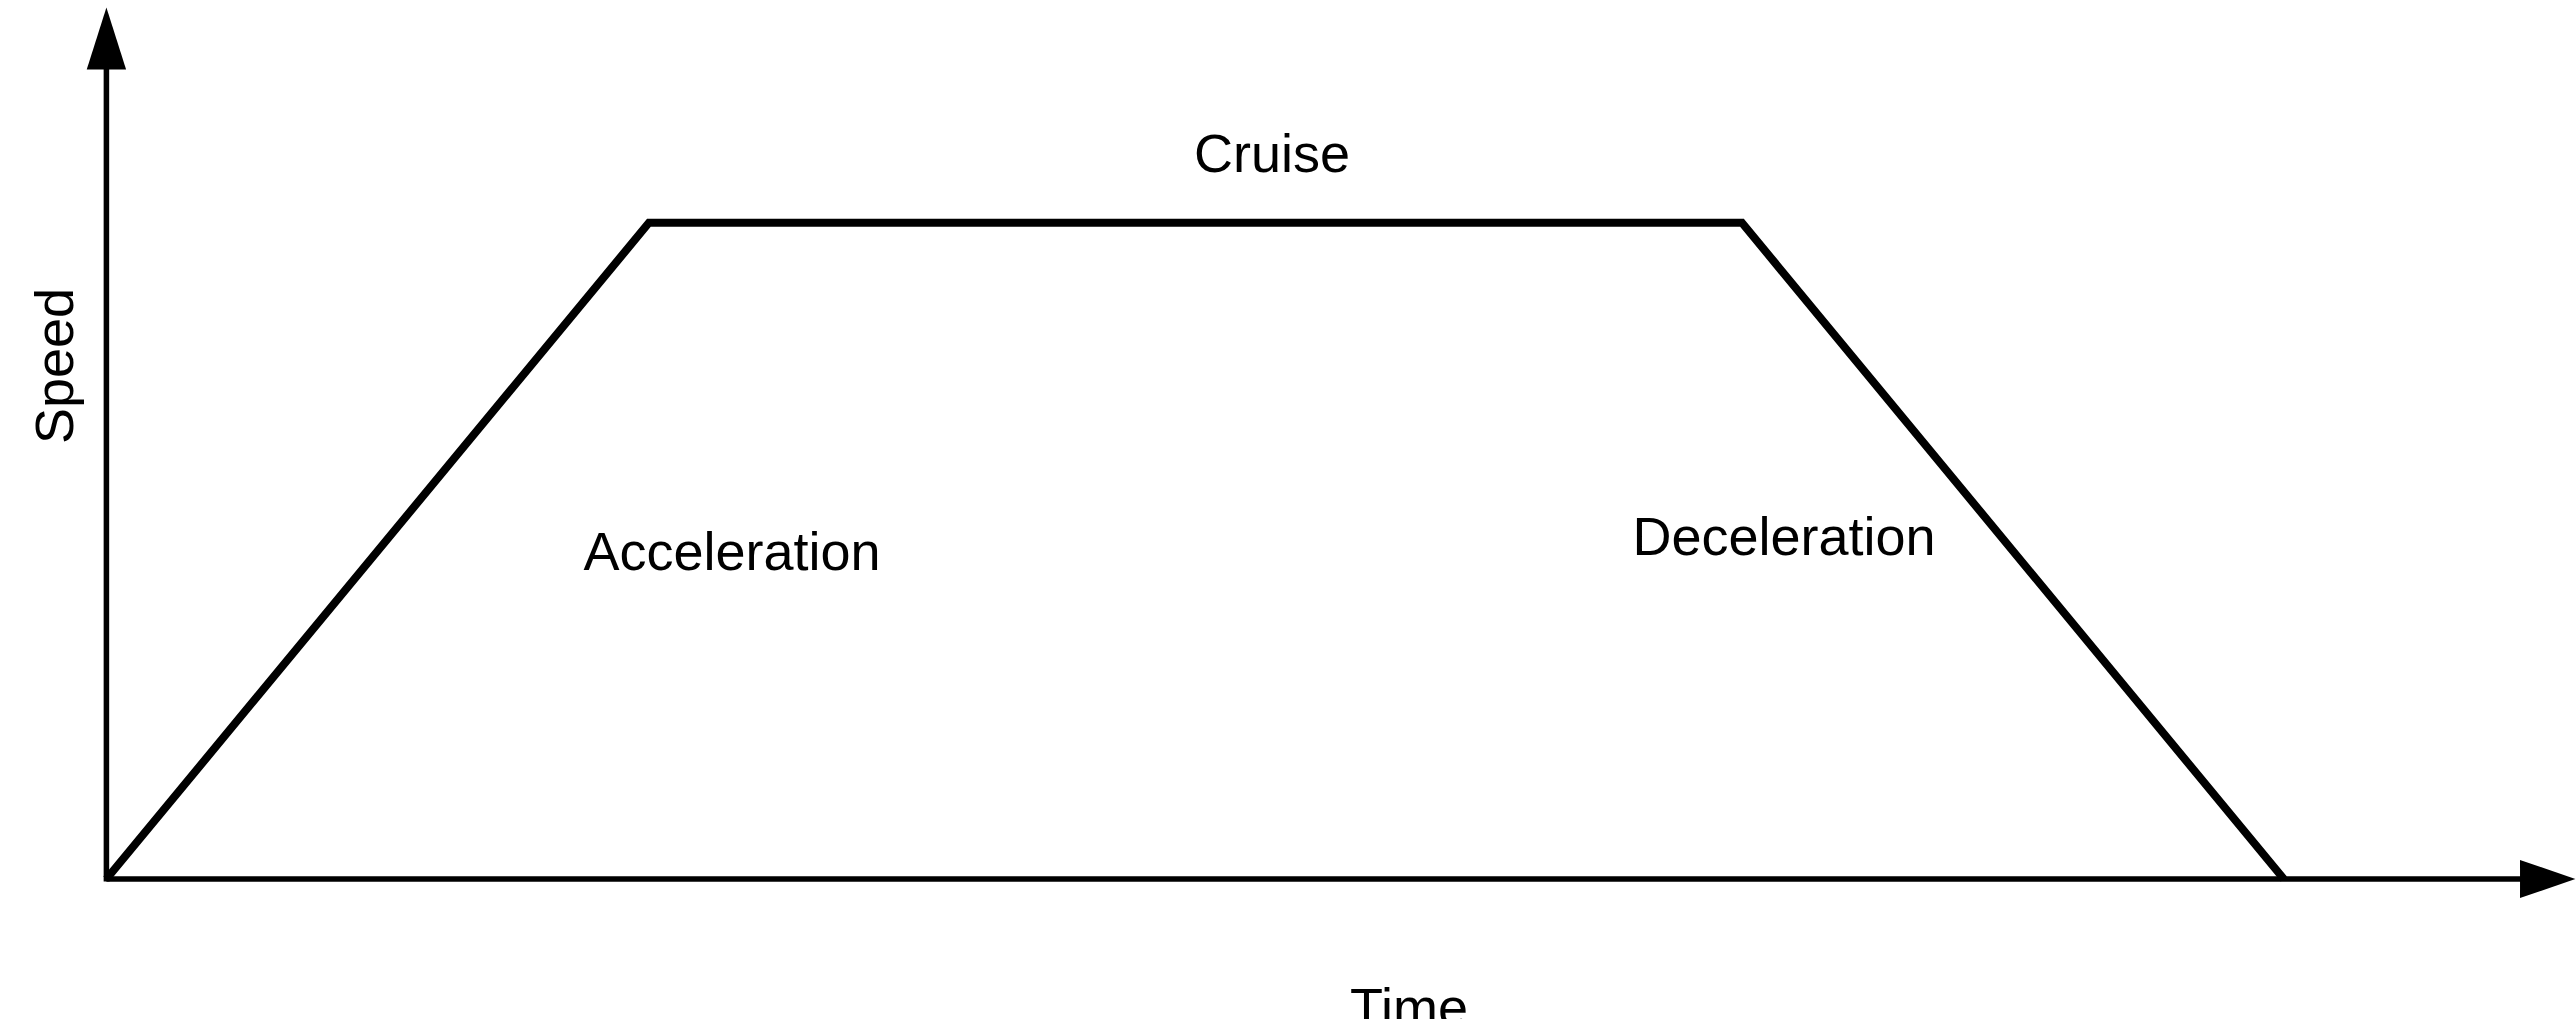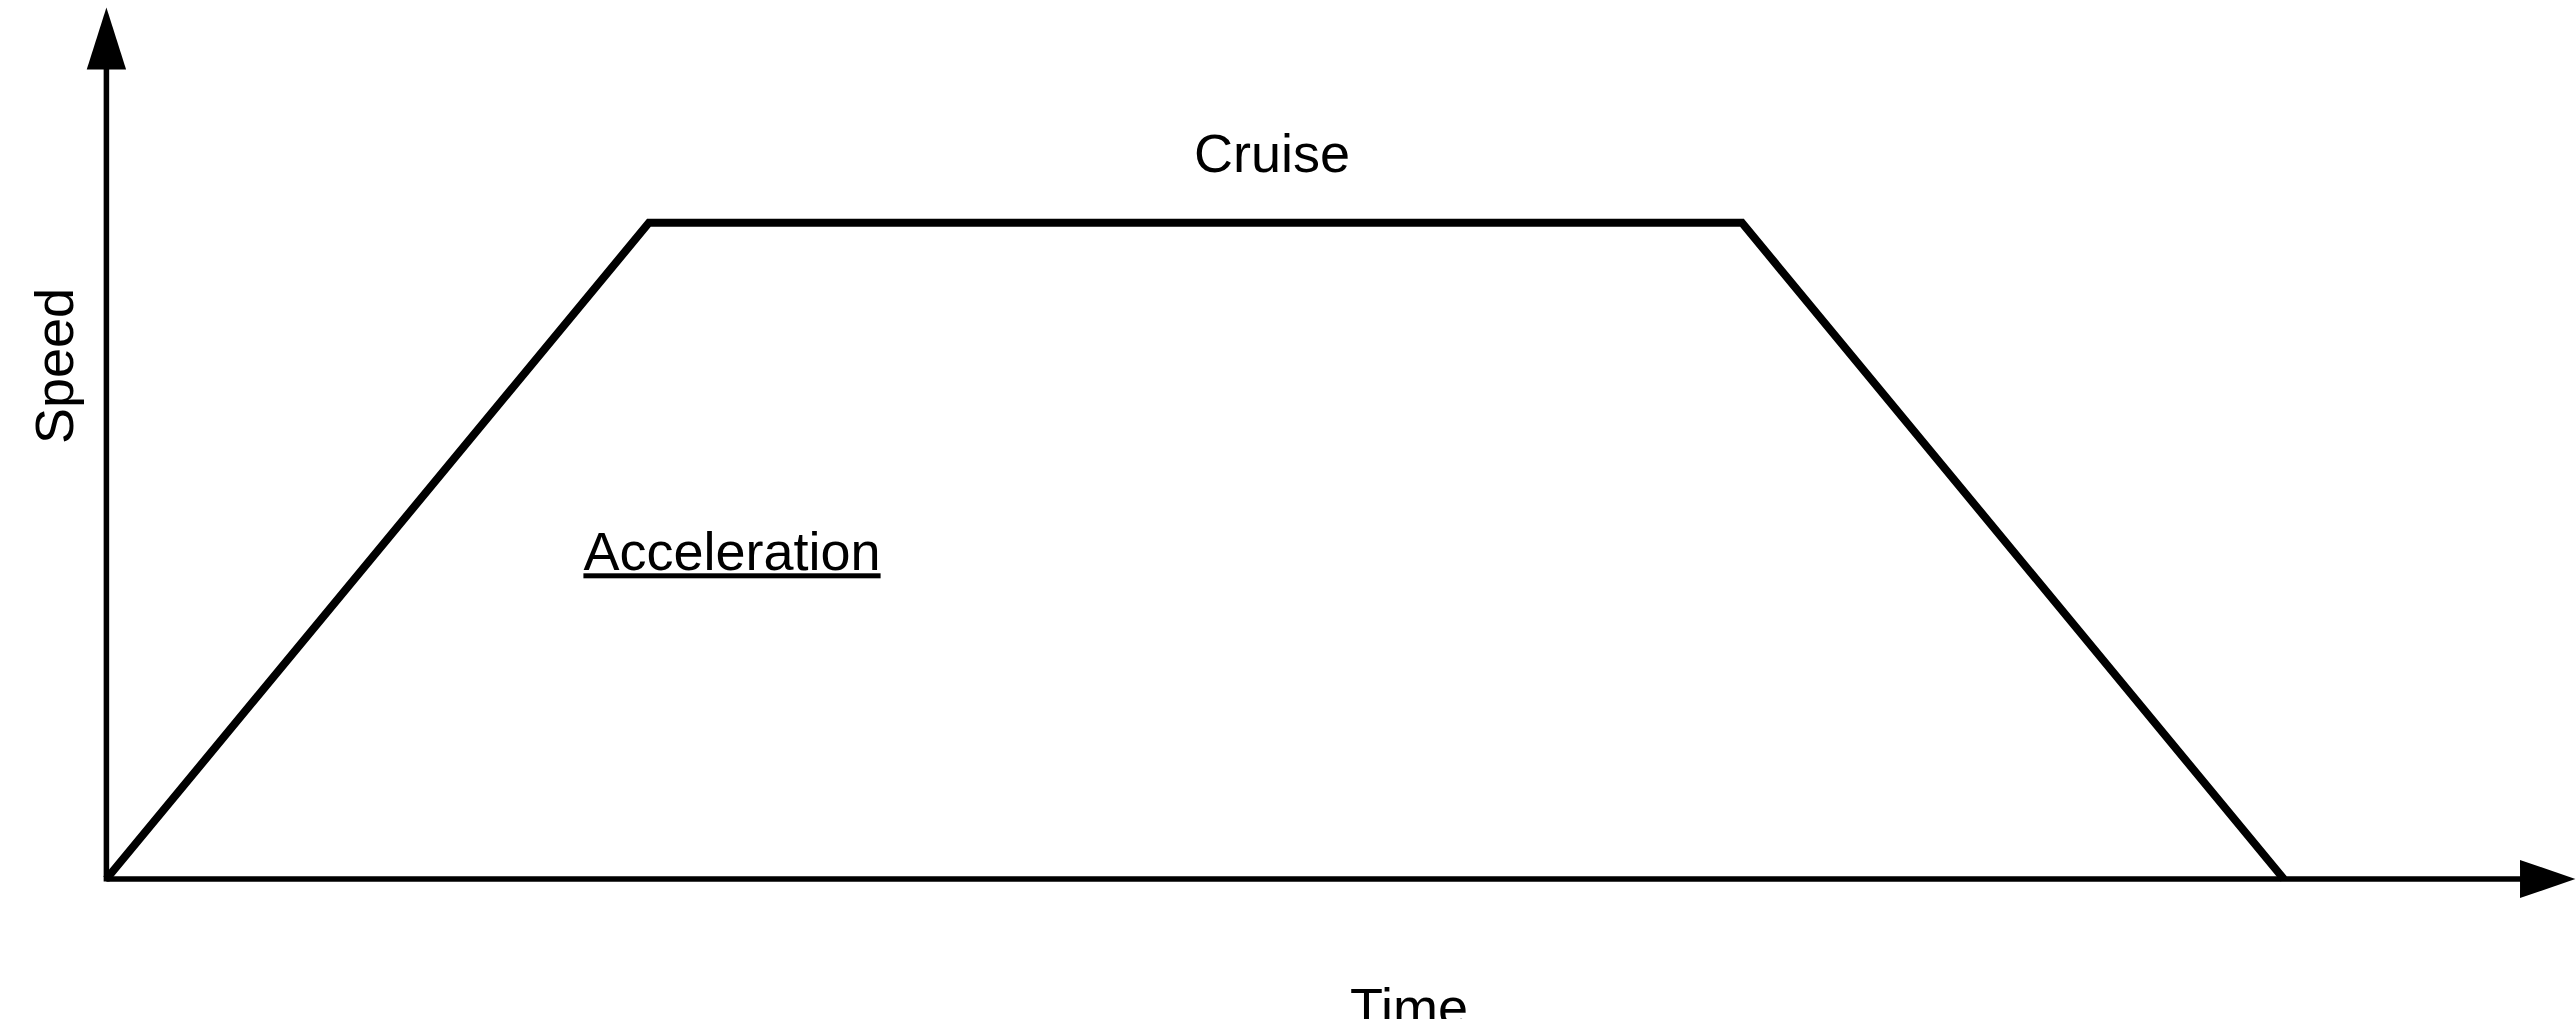--- a/index.html
+++ b/index.html
@@ -52,17 +52,18 @@
 
     <polyline points="173,1429 1055,362 2832,362 3713,1429" fill="none" stroke="#000000" stroke-width="13" stroke-linejoin="miter"></polyline>
   </svg>
 
   <div class="label rotated" style="left:55px; top:366px;">Speed</div>
 
   <div class="label" style="left:1409px; top:1008px;">Time</div>
 
   <div class="label" style="left:1261px; top:154px;margin-left:11px;">Cruise</div>
 
-  <div class="label" style="left:732px; top:552px;text-decoration:underline;">Acceleration</div>
+  <div class="label" style="left:732px; top:552px;">Acceleration</div>
 
+  <div class="label" style="left:1784px; top:537px;">Deceleration</div>
 
 </div>
 
 
 </body></html>

